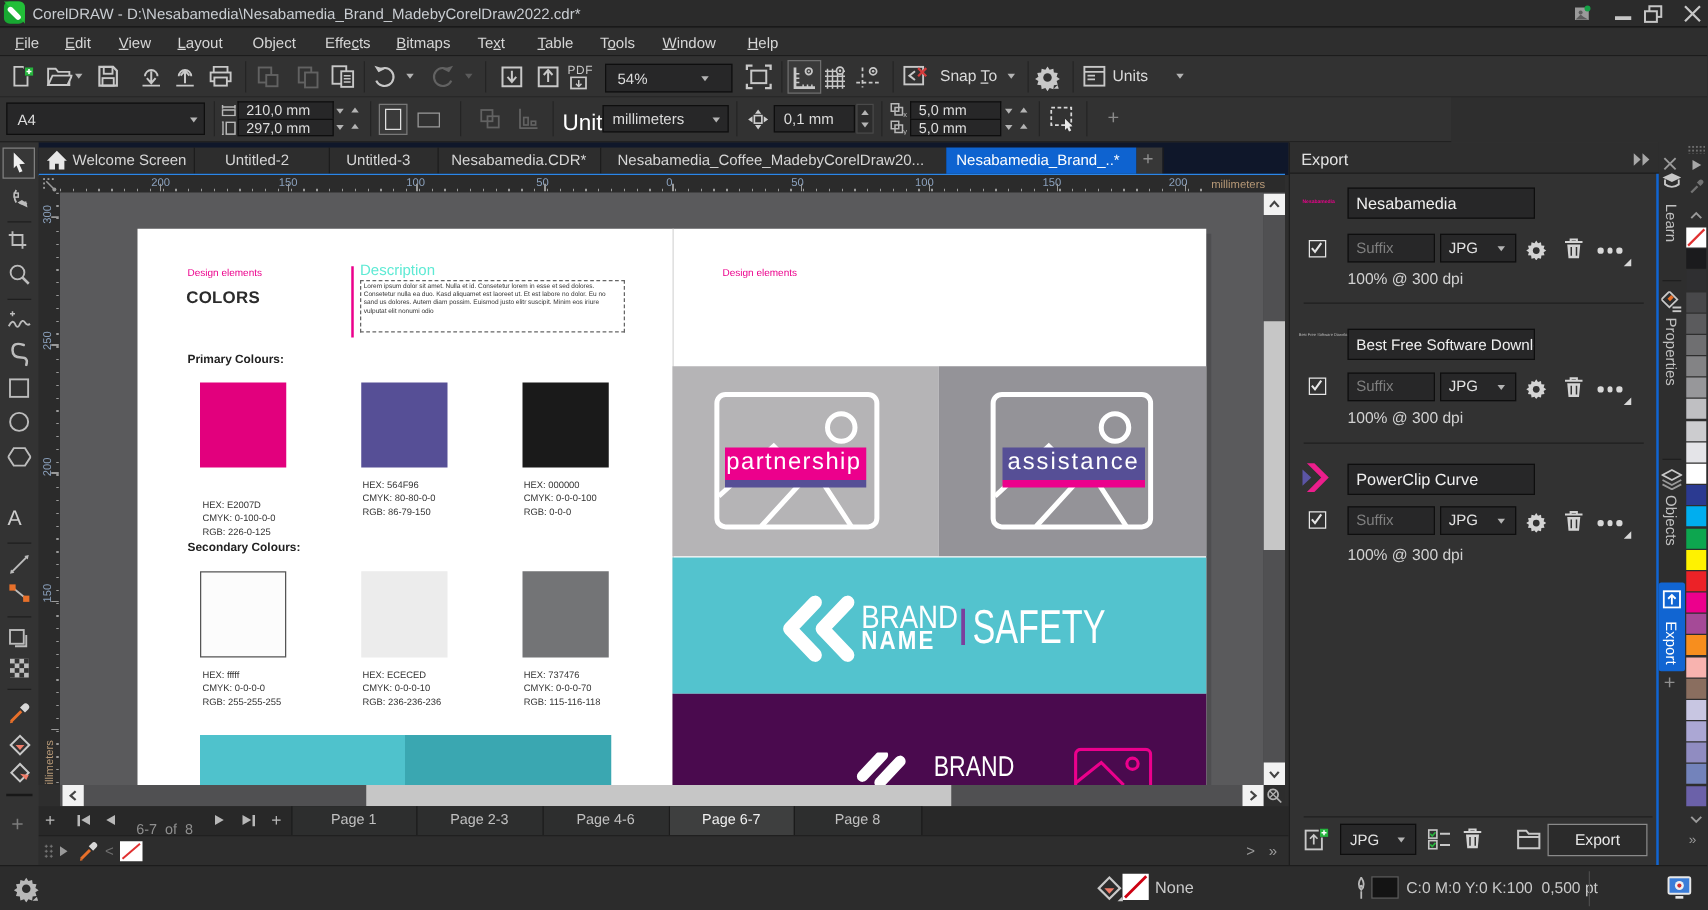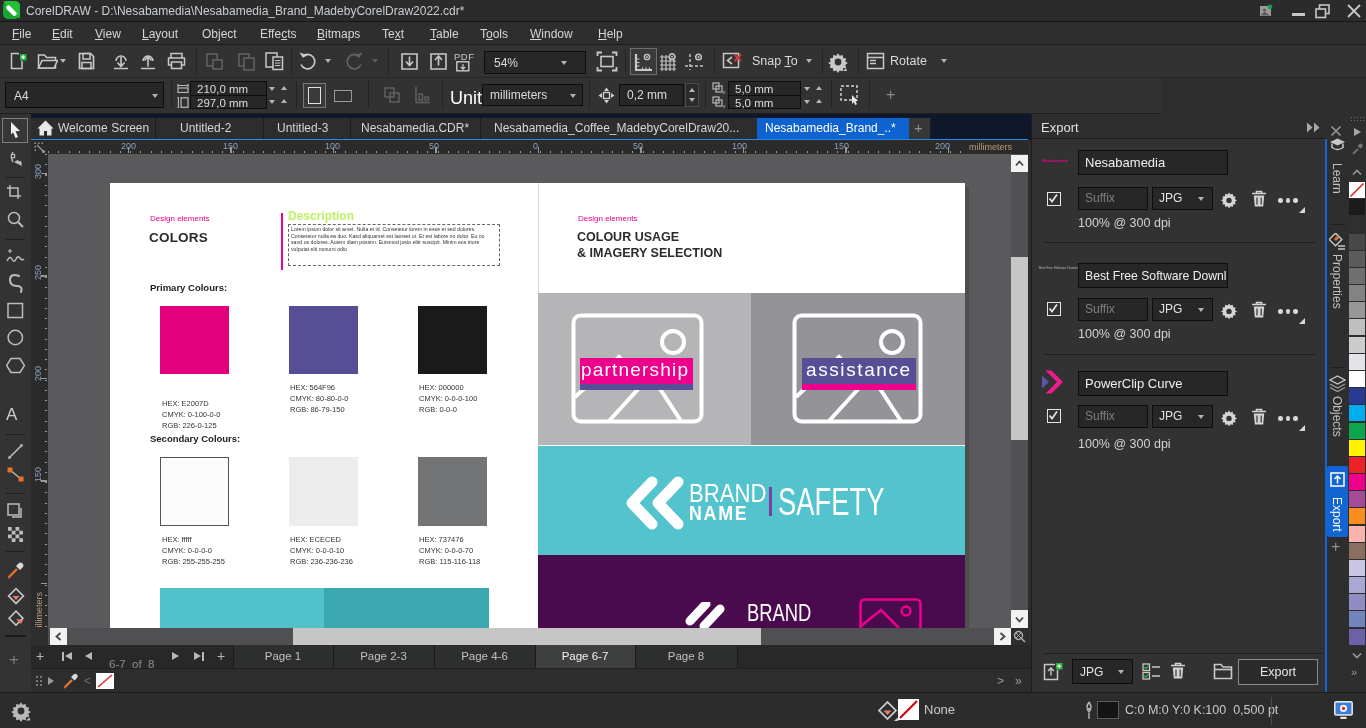--- a/index.html
+++ b/index.html
@@ -167,21 +167,21 @@
     <path d="M11 2.2 l1.7 2.6 3 -0.9 0.4 3.1 3.1 0.4 -0.9 3 2.6 1.7 -2.6 1.7 0.9 3 -3.1 0.4 -0.4 3.1 -3 -0.9 -1.7 2.6 -1.7 -2.6 -3 0.9 -0.4 -3.1 -3.1 -0.4 0.9 -3 -2.6 -1.7 2.6 -1.7 -0.9 -3 3.1 -0.4 0.4 -3.1 3 0.9 z" fill="#c8c8c8"></path>
     <circle cx="11" cy="11" r="3.4" fill="#323232"></circle>
     <path d="M16 20 l4 0 -1 -3 z" fill="#c8c8c8"></path>
   </svg>
   <div class="vsep" style="left:858px;top:4px;height:25px"></div>
   <svg class="ic" style="left:866px;top:7px" width="19" height="18" viewBox="0 0 19 18">
     <rect x="1.5" y="1.5" width="16" height="15" fill="none" stroke="#c8c8c8" stroke-width="1.5"></rect>
     <path d="M1.5 5.5 h16" stroke="#c8c8c8" stroke-width="1.5"></path>
     <path d="M4 8.5 h6 M4 11.5 h6" stroke="#c8c8c8" stroke-width="1.3"></path>
   </svg>
-  <div class="tx" style="left:890px;top:9px;font-size:12.5px;color:#dadada">Rotate</div>
+  <div class="tx" style="left:890px;top:9px;font-size:12.5px;color:#dadada">Units</div>
   <div class="car" style="left:941px;top:14px"></div>
 </div>
 
 <div class="ab" id="propbar" style="left:0;top:78px;width:1161px;height:36px;background:#323232;border-bottom:1px solid #1d1d1d">
   <div class="inp" style="left:5px;top:4px;width:159px;height:26px">
     <span style="position:absolute;left:8px;top:6px">A4</span>
     <div class="car" style="left:146px;top:11px"></div>
   </div>
   <div class="vsep" style="left:171px;top:3px;height:28px"></div>
   <svg class="ic" style="left:177px;top:5px" width="12" height="10" viewBox="0 0 12 10">
@@ -221,21 +221,21 @@
   <div class="inp" style="left:482px;top:6px;width:101px;height:22px">
     <span style="position:absolute;left:7px;top:3px">millimeters</span>
     <div class="car" style="left:87px;top:9px"></div>
   </div>
   <div class="vsep" style="left:589px;top:3px;height:28px"></div>
   <svg class="ic" style="left:598px;top:9px" width="17" height="17" viewBox="0 0 17 17">
     <rect x="5.5" y="5.5" width="6" height="6" fill="none" stroke="#d0d0d0" stroke-width="1.3"></rect>
     <path d="M8.5 0.5 L11 4 H6 Z M8.5 16.5 L6 13 h5 Z M0.5 8.5 L4 6 v5 Z M16.5 8.5 L13 6 v5 Z" fill="#d0d0d0"></path>
   </svg>
   <div class="inp" style="left:619px;top:6px;width:65px;height:22px">
-    <span style="position:absolute;left:7px;top:3px">0,2 mm</span>
+    <span style="position:absolute;left:7px;top:3px">0,1 mm</span>
   </div>
   <div class="ab" style="left:685px;top:5px;width:14px;height:24px;background:#2c2c2c;border:1px solid #4a4a4a">
     <div class="caru" style="left:3px;top:4px"></div>
     <div class="car" style="left:3px;top:14px"></div>
   </div>
   <div class="vsep" style="left:705px;top:3px;height:28px"></div>
   <svg class="ic" style="left:712px;top:4px" width="14" height="12" viewBox="0 0 14 12">
     <rect x="1" y="1" width="6" height="6" fill="none" stroke="#b8b8b8" stroke-width="1.2"></rect>
     <rect x="4" y="4" width="6" height="6" fill="none" stroke="#b8b8b8" stroke-width="1.2"></rect>
     <text x="10.5" y="11.5" font-size="6" fill="#b8b8b8">x</text>
@@ -407,21 +407,21 @@
 </div>
 
 <div class="ab" id="canvas" style="left:48px;top:154px;width:963px;height:474px;background:#5a5a5c;overflow:hidden">
   <div class="ab" style="left:917px;top:33px;width:4px;height:441px;background:#4e4e50"></div>
   <div class="ab" style="left:62px;top:29px;width:855px;height:445px;background:#ffffff"></div>
   <div class="ab" style="left:490px;top:29px;width:1px;height:445px;background:#d8d8d8"></div>
 
   <div class="tx" style="left:102px;top:60px;font-size:8px;color:#ec008c">Design elements</div>
   <div class="tx" style="left:101px;top:76px;font-size:13.5px;font-weight:bold;color:#2b2b2b;letter-spacing:0.2px">COLORS</div>
   <div class="ab" style="left:233px;top:59px;width:2px;height:57px;background:#ec008c"></div>
-  <div class="tx" style="left:240px;top:55px;font-size:12px;font-weight:bold;color:#bef264">Description</div>
+  <div class="tx" style="left:240px;top:55px;font-size:12px;font-weight:normal;color:#5eead4">Description</div>
   <div class="ab" style="left:240px;top:70px;width:212px;height:42px;border:1px dashed #666;color:#333;font-size:5.2px;line-height:6.5px;padding:1px 2px;font-family:'Liberation Sans',sans-serif">
     Lorem ipsum dolor sit amet. Nulla et id. Consetetur lorem in esse et sed dolores. Consetetur nulla ea duo. Kasd aliquamet est laoreet ut. Et est labore no dolor. Eu no sand us dolores. Autem diam possim. Euismod justo elitr suscipit. Minim eos iriure vulputat elit nonumi odio
   </div>
   <div class="tx" style="left:102px;top:128px;font-size:9.5px;font-weight:bold;color:#222">Primary Colours:</div>
   <div class="ab" style="left:112px;top:152px;width:69px;height:68px;background:#e2007d"></div>
   <div class="ab" style="left:241px;top:152px;width:69px;height:68px;background:#564f96"></div>
   <div class="ab" style="left:370px;top:152px;width:69px;height:68px;background:#1a1a1a"></div>
   <div class="tx" style="left:114px;top:244px;font-size:7.5px;color:#333;line-height:11px">HEX: E2007D<br>CMYK: 0-100-0-0<br>RGB: 226-0-125</div>
   <div class="tx" style="left:242px;top:228px;font-size:7.5px;color:#333;line-height:11px">HEX: 564F96<br>CMYK: 80-80-0-0<br>RGB: 86-79-150</div>
   <div class="tx" style="left:371px;top:228px;font-size:7.5px;color:#333;line-height:11px">HEX: 000000<br>CMYK: 0-0-0-100<br>RGB: 0-0-0</div>
@@ -429,21 +429,20 @@
   <div class="ab" style="left:112px;top:303px;width:69px;height:69px;background:#fcfcfc;border:1px solid #555"></div>
   <div class="ab" style="left:241px;top:303px;width:69px;height:69px;background:#ececec"></div>
   <div class="ab" style="left:370px;top:303px;width:69px;height:69px;background:#737476"></div>
   <div class="tx" style="left:114px;top:380px;font-size:7.5px;color:#333;line-height:11px">HEX: fffff<br>CMYK: 0-0-0-0<br>RGB: 255-255-255</div>
   <div class="tx" style="left:242px;top:380px;font-size:7.5px;color:#333;line-height:11px">HEX: ECECED<br>CMYK: 0-0-0-10<br>RGB: 236-236-236</div>
   <div class="tx" style="left:371px;top:380px;font-size:7.5px;color:#333;line-height:11px">HEX: 737476<br>CMYK: 0-0-0-70<br>RGB: 115-116-118</div>
   <div class="ab" style="left:112px;top:434px;width:164px;height:40px;background:#4fc2cc"></div>
   <div class="ab" style="left:276px;top:434px;width:165px;height:40px;background:#3aa7b1"></div>
 
   <div class="tx" style="left:530px;top:60px;font-size:8px;color:#ec008c">Design elements</div>
-  <div class="tx" style="left:529px;top:76px;font-size:12.5px;font-weight:bold;color:#2b2b2b;line-height:15.5px">COLOUR USAGE<br>&amp; IMAGERY SELECTION</div>
   <div class="ab" style="left:490px;top:139px;width:213px;height:152px;background:#b5b4b6"></div>
   <div class="ab" style="left:703px;top:139px;width:214px;height:152px;background:#949398"></div>
   <svg class="ic" style="left:523px;top:159px" width="133" height="111" viewBox="0 0 133 111">
     <rect x="2.5" y="2.5" width="128" height="106" rx="7" fill="none" stroke="#fff" stroke-width="4"></rect>
     <circle cx="102" cy="29" r="11" fill="none" stroke="#fff" stroke-width="4"></circle>
     <path d="M4 84 L48 44 L74 70 M38 108 L80 62 L110 108" fill="none" stroke="#fff" stroke-width="4"></path>
   </svg>
   <div class="ab" style="left:532px;top:204px;width:113px;height:26px;background:#ec008c"></div>
   <div class="ab" style="left:532px;top:230px;width:113px;height:6px;background:#564f96"></div>
   <div class="tx" style="left:533px;top:205px;font-size:19px;color:#fff;letter-spacing:1.2px">partnership</div>

